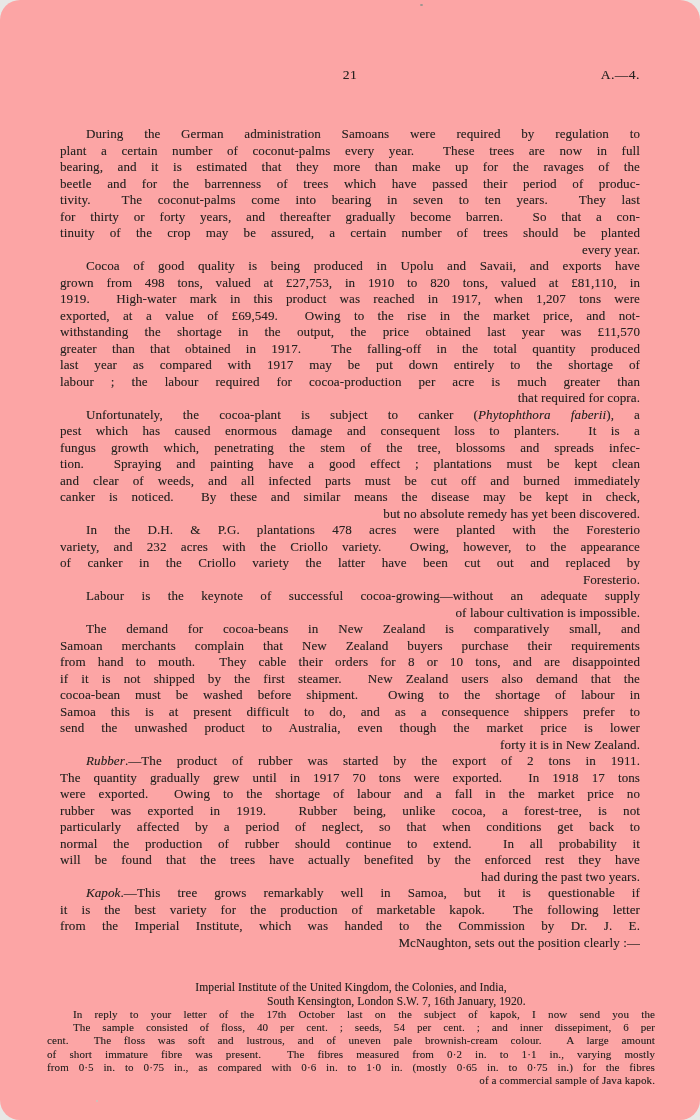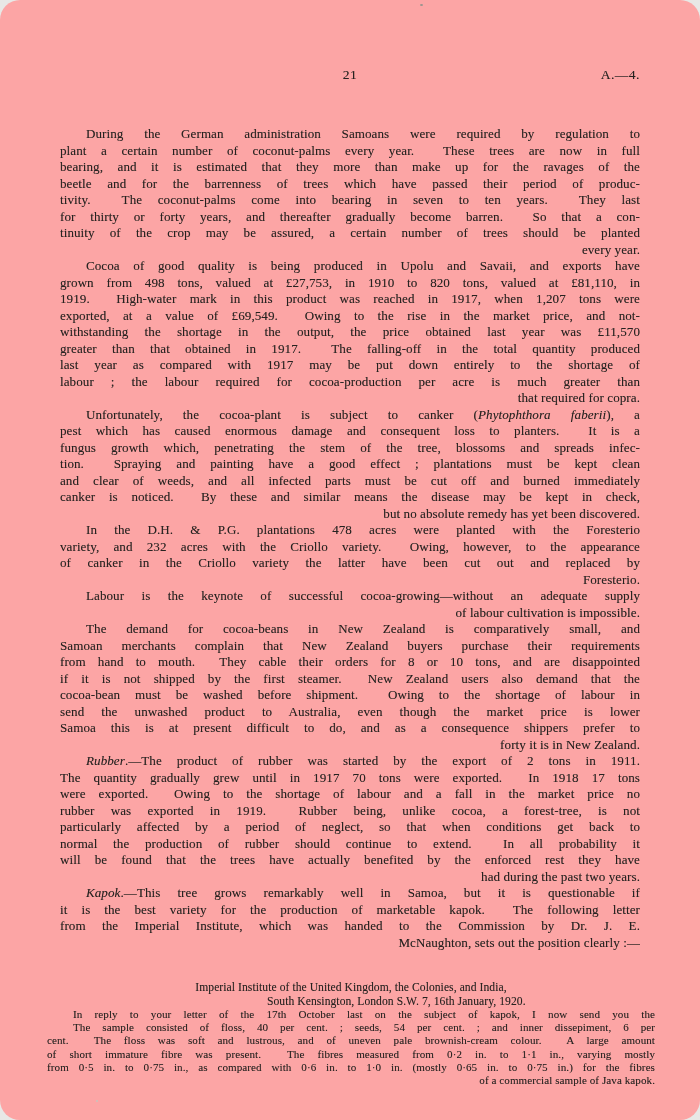--- a/index.html
+++ b/index.html
@@ -115,22 +115,22 @@
       <div class="para">
         <div class="ln first">Labour is the keynote of successful cocoa-growing—without an adequate supply</div>
         <div class="ln last">of labour cultivation is impossible.</div>
       </div>
       <div class="para">
         <div class="ln first">The demand for cocoa-beans in New Zealand is comparatively small, and</div>
         <div class="ln">Samoan merchants complain that New Zealand buyers purchase their requirements</div>
         <div class="ln">from hand to mouth.&nbsp; They cable their orders for 8 or 10 tons, and are disappointed</div>
         <div class="ln">if it is not shipped by the first steamer.&nbsp; New Zealand users also demand that the</div>
         <div class="ln">cocoa-bean must be washed before shipment.&nbsp; Owing to the shortage of labour in</div>
+        <div class="ln">Samoa this is at present difficult to do, and as a consequence shippers prefer to</div>
         <div class="ln">send the unwashed product to Australia, even though the market price is lower</div>
-        <div class="ln">Samoa this is at present difficult to do, and as a consequence shippers prefer to</div>
         <div class="ln last">forty it is in New Zealand.</div>
       </div>
       <div class="para">
         <div class="ln first"><em>Rubber</em>.—The product of rubber was started by the export of 2 tons in 1911.</div>
         <div class="ln">The quantity gradually grew until in 1917 70 tons were exported.&nbsp; In 1918 17 tons</div>
         <div class="ln">were exported.&nbsp; Owing to the shortage of labour and a fall in the market price no</div>
         <div class="ln">rubber was exported in 1919.&nbsp; Rubber being, unlike cocoa, a forest-tree, is not</div>
         <div class="ln">particularly affected by a period of neglect, so that when conditions get back to</div>
         <div class="ln">normal the production of rubber should continue to extend.&nbsp; In all probability it</div>
         <div class="ln">will be found that the trees have actually benefited by the enforced rest they have</div>

